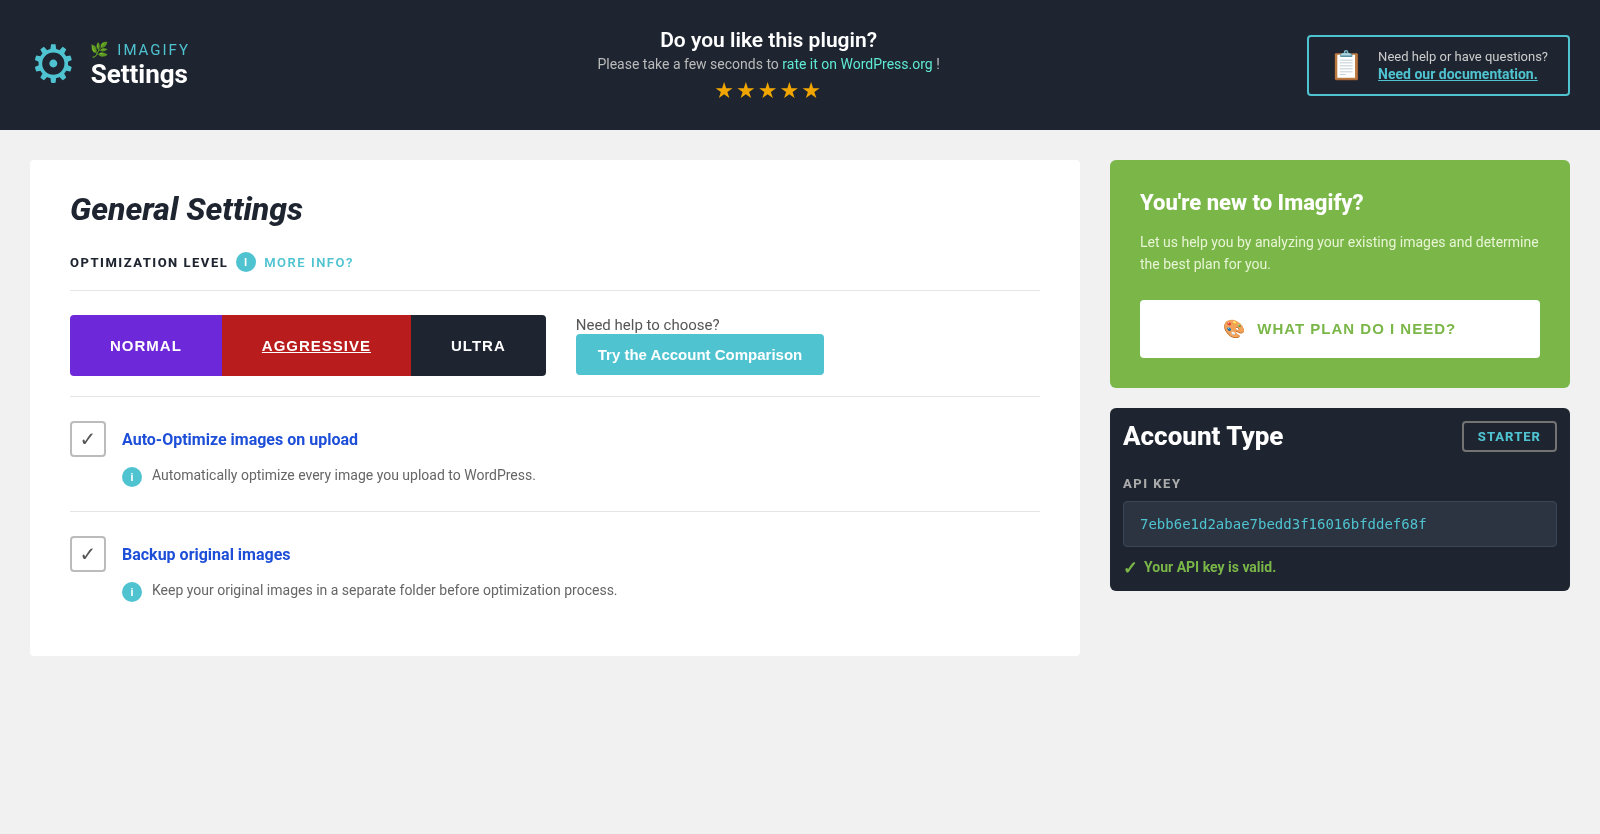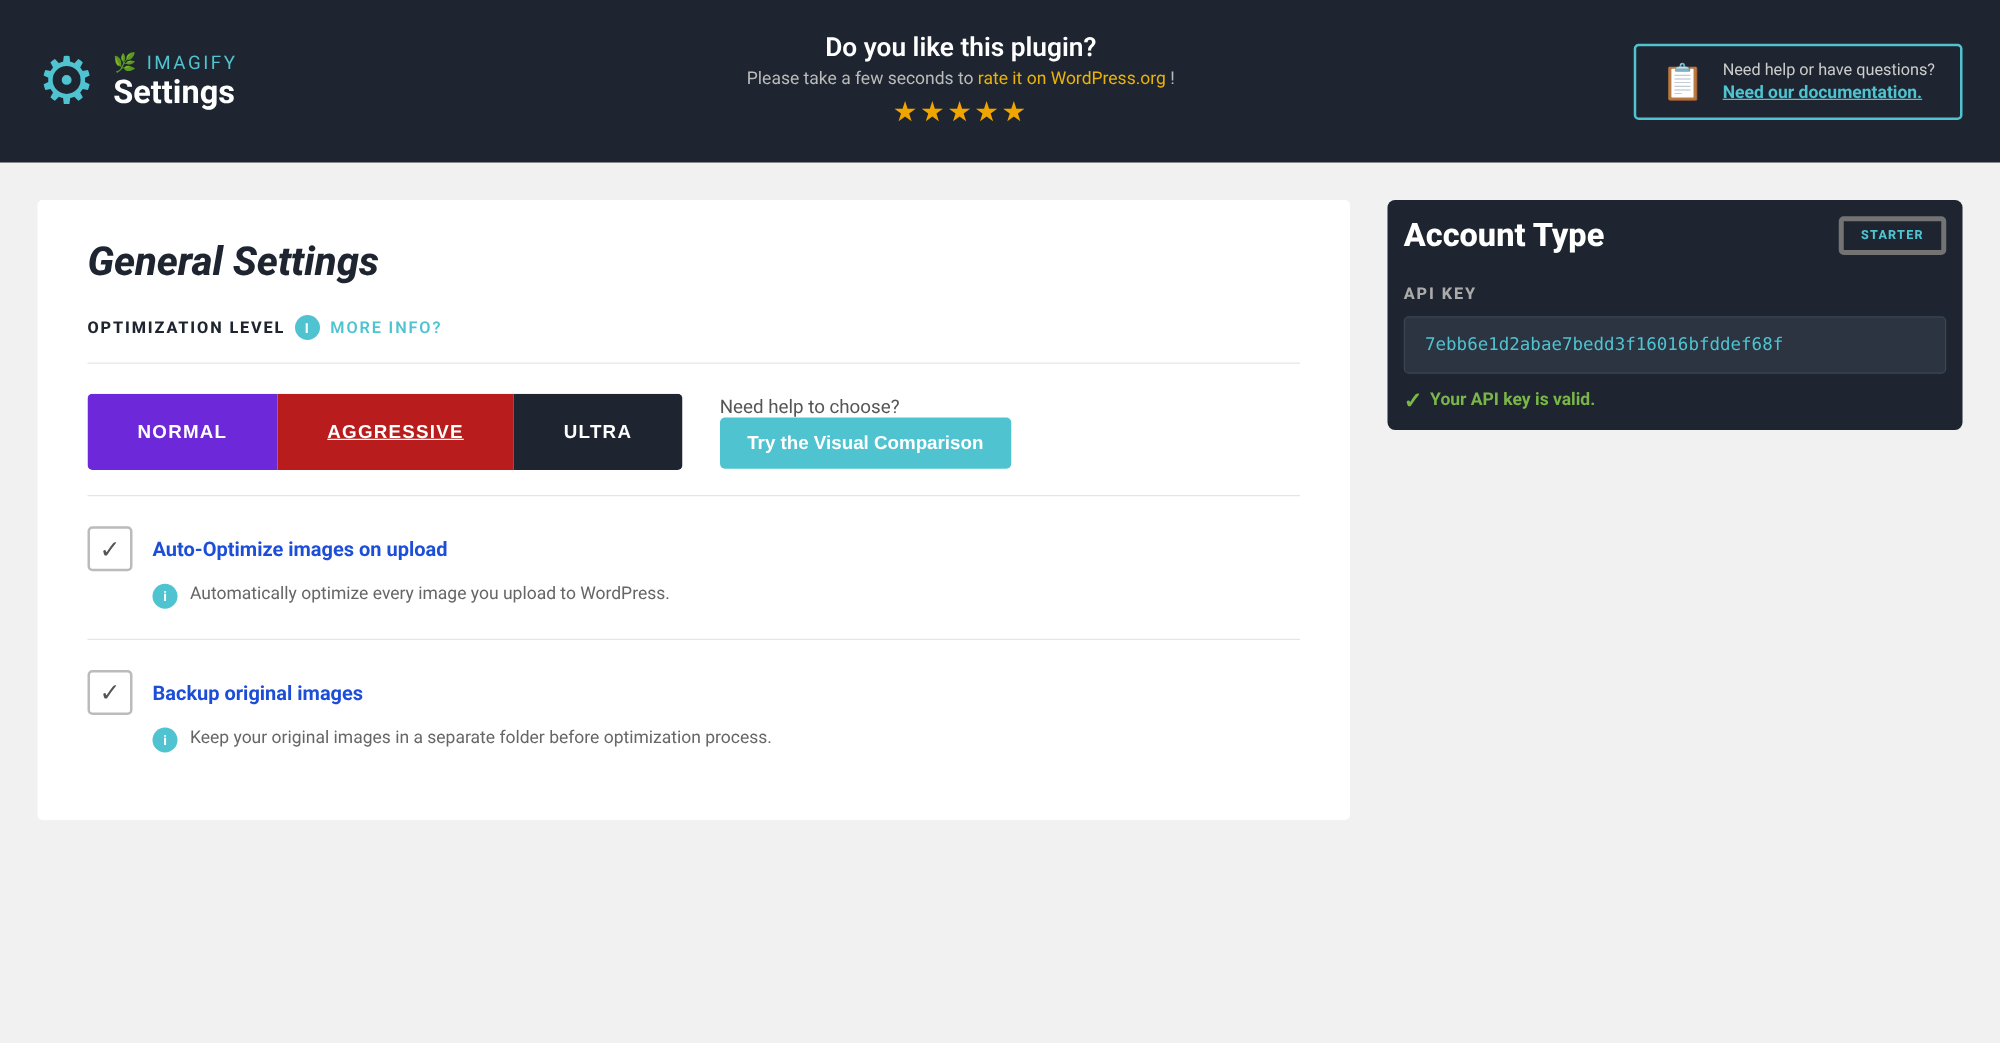--- a/index.html
+++ b/index.html
@@ -52,21 +52,21 @@
       color: #fff;
       font-size: 21px;
       font-weight: 600;
       margin-bottom: 4px;
     }
     .header-center-sub {
       color: #bbb;
       font-size: 14px;
     }
     .header-center-link {
-      color: #eab308;
+      color: #5eead4;
       text-decoration: none;
     }
     .header-stars {
       margin-top: 6px;
       font-size: 22px;
       color: #f0a500;
       letter-spacing: 2px;
     }
     .header-docs {
       border: 2px solid #4fc3d0;
@@ -311,23 +311,23 @@
       align-items: center;
       justify-content: space-between;
       margin-bottom: 24px;
     }
     .account-title {
       color: #fff;
       font-size: 26px;
       font-weight: 800;
     }
     .starter-badge {
-      border: 4px solid #737373;
-      color: #4fc3d0;
-      font-size: 10px;
+      border: 2px solid #737373;
+      color: #4fc3d0;
+      font-size: 13px;
       font-weight: 800;
       letter-spacing: 1px;
       padding: 6px 14px;
       border-radius: 4px;
       text-transform: uppercase;
     }
     .api-key-label {
       color: #aaa;
       font-size: 13px;
       font-weight: 800;
@@ -407,21 +407,21 @@
     <hr class="divider">
 
     <div class="opt-level-row">
       <div class="opt-buttons">
         <button class="opt-btn opt-btn-normal">NORMAL</button>
         <button class="opt-btn opt-btn-aggressive">AGGRESSIVE</button>
         <button class="opt-btn opt-btn-ultra">ULTRA</button>
       </div>
       <div class="opt-help">
         <span class="opt-help-text">Need help to choose?</span>
-        <button class="visual-comparison-btn">Try the Visual Comparison</button>
+        <button class="visual-comparison-btn">Try the Account Comparison</button>
       </div>
     </div>
 
     <div class="checkbox-row">
       <div class="checkbox-header">
         <div class="checkbox-box checked">
           <span class="checkbox-check">✓</span>
         </div>
         <span class="checkbox-label">Auto-Optimize images on upload</span>
       </div>
@@ -441,20 +441,28 @@
       <div class="checkbox-desc">
         <span class="info-icon">i</span>
         <span>Keep your original images in a separate folder before optimization process.</span>
       </div>
     </div>
 
   </div>
 
   <div class="sidebar">
 
+    <div class="sidebar-new">
+      <div class="sidebar-new-title">You're new to Imagify?</div>
+      <div class="sidebar-new-desc">Let us help you by analyzing your existing images and determine the best plan for you.</div>
+      <button class="what-plan-btn">
+        <span class="plan-icon">🎨</span>
+        <span>WHAT PLAN DO I NEED?</span>
+      </button>
+    </div>
 
     <div class="sidebar-account">
       <div class="account-header">
         <div class="account-title">Account Type</div>
         <div class="starter-badge">STARTER</div>
       </div>
       <div class="api-key-label">API KEY</div>
       <input class="api-key-input" type="text" value="7ebb6e1d2abae7bedd3f16016bfddef68f" style="">
       <div class="api-valid">
         <span class="valid-check">✓</span>

